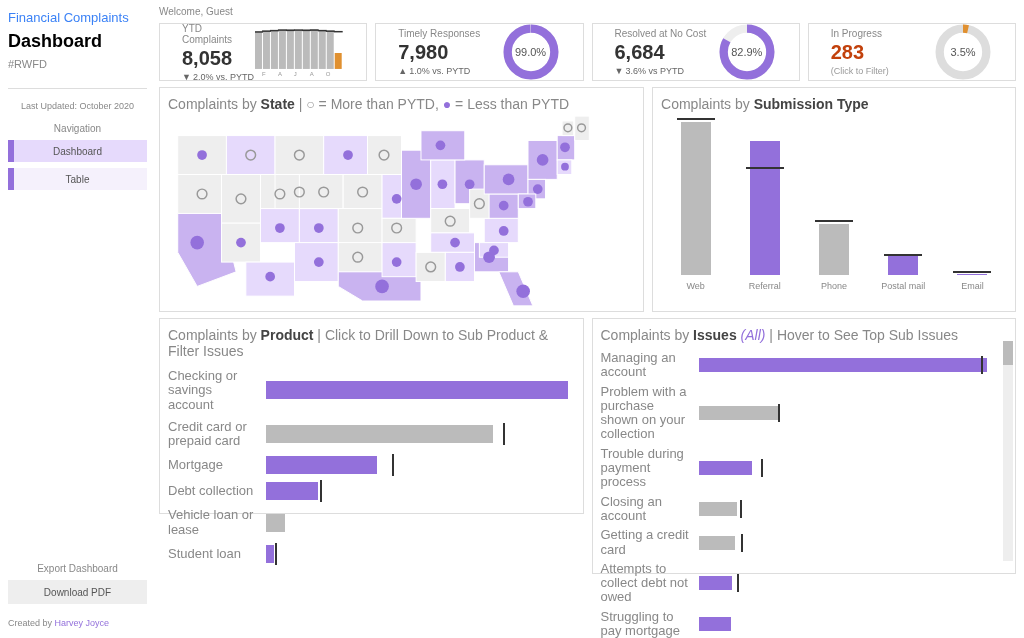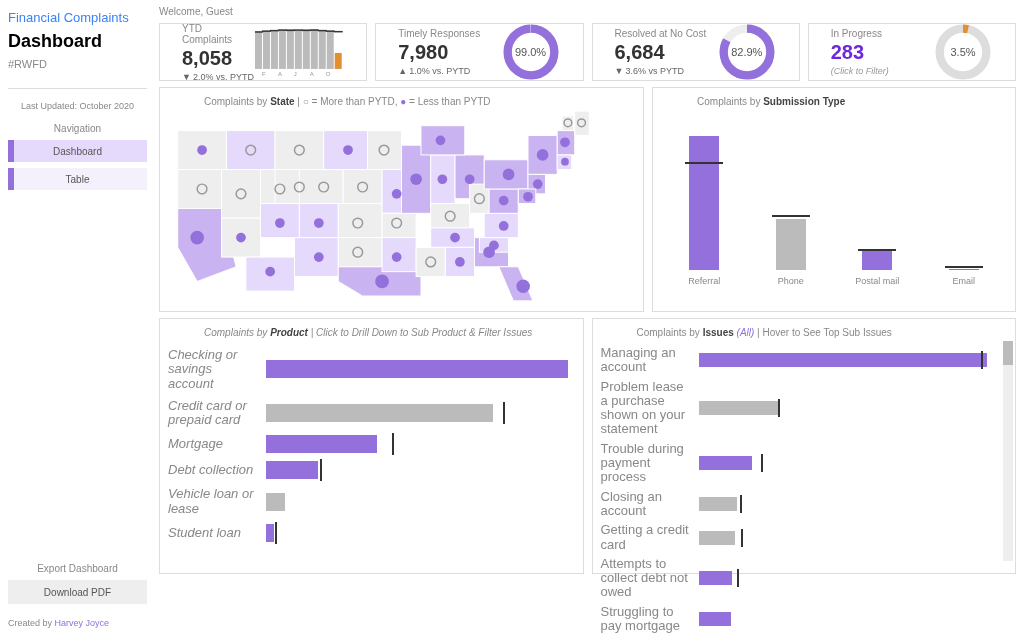--- a/index.html
+++ b/index.html
@@ -71,47 +71,47 @@
   border: 1px solid #ddd;
   padding: 8px 22px;
   height: 58px;
   display: flex;
   justify-content: space-between;
   align-items: center;
 }
 .kpi-left { display: flex; flex-direction: column; gap: 2px; }
 .kpi-label { font-size: 10px; color: #888; }
 .kpi-value { font-size: 20px; font-weight: bold; color: #333; }
-.kpi-value.orange { color: #6d28d9; }
+.kpi-value.orange { color: #c2410c; }
 .kpi-trend { font-size: 9px; color: #666; display: flex; align-items: center; gap: 2px; }
-.kpi-note { font-size: 9px; color: #999; font-style: italic; }
+.kpi-note { font-size: 9px; color: #999; }
 .donut {
   width: 60px; height: 60px; position: relative;
 }
 .donut svg { width: 60px; height: 60px; }
 .donut .pct { position: absolute; top: 50%; left: 50%; transform: translate(-50%,-50%); font-size: 11px; color: #555; }
 .sparkline { width: 90px; height: 50px; }
 .mid-row { display: flex; gap: 8px; }
 .card {
   border: 1px solid #ddd;
   padding: 8px;
   background: #fff;
 }
-.card-header { font-size: 10px; color: #888; margin-bottom: 4px; margin-left: 36px; }
+.card-header { font-size: 14px; color: #888; margin-bottom: 4px; }
 .card-header b { color: #444; }
 .card-header .purple-dot { color: #9370db; }
 .map-card { flex: 1.35; height: 225px; position: relative; }
 .submission-card { flex: 1; height: 225px; }
 .submission-chart { display: flex; align-items: flex-end; justify-content: space-around; height: 175px; padding-top: 4px; }
 .sub-col { display: flex; flex-direction: column; align-items: center; width: 48px; }
 .sub-bar { width: 30px; background: #bbb; position: relative; }
 .sub-bar.purple { background: #9370db; }
 .sub-label { font-size: 9px; color: #888; margin-top: 6px; }
 .bottom-row { display: flex; gap: 8px; }
-.product-card { flex: 1; height: 256px; font-style: italic; }
+.product-card { flex: 1; height: 196px; }
 .issues-card { flex: 1; height: 256px; position: relative; }
 .hbar-row { display: flex; align-items: center; margin-bottom: 8px; gap: 6px; }
 .hbar-label { width: 92px; font-size: 13px; color: #888; line-height: 1.1; }
 .hbar-track { flex: 1; position: relative; height: 18px; }
 .hbar { height: 100%; background: #9370db; }
 .hbar.grey { background: #bbb; }
 .hbar-mark { position: absolute; top: -2px; bottom: -2px; width: 2px; background: #333; }
 .issues-card .hbar-row { margin-bottom: 5px; }
 .issues-card .hbar-track { height: 14px; }
 .scrollbar { position: absolute; right: 2px; top: 22px; width: 10px; background: #eee; height: 220px; }
@@ -354,20 +354,27 @@
       </div>
     </div>
 
     <div class="card submission-card">
       <div class="card-header">
         <span>Complaints by </span><b>Submission Type</b>
       </div>
       <div class="submission-chart" id="subchart">
           <div class="sub-col">
             <div style="position:relative;height:155px;display:flex;align-items:flex-end">
+        <div class="sub-bar grey" style="height:152.6865671641791px"></div>
+        <div style="position:absolute;bottom:155px;left:-4px;right:-4px;height:2px;background:#333"></div>
+      </div>
+      <div class="sub-label">Web</div>
+          </div>
+          <div class="sub-col">
+            <div style="position:relative;height:155px;display:flex;align-items:flex-end">
         <div class="sub-bar purple" style="height:134.17910447761193px"></div>
         <div style="position:absolute;bottom:106.41791044776119px;left:-4px;right:-4px;height:2px;background:#333"></div>
       </div>
       <div class="sub-label">Referral</div>
           </div>
           <div class="sub-col">
             <div style="position:relative;height:155px;display:flex;align-items:flex-end">
         <div class="sub-bar grey" style="height:50.8955223880597px"></div>
         <div style="position:absolute;bottom:53.208955223880594px;left:-4px;right:-4px;height:2px;background:#333"></div>
       </div>
@@ -446,21 +453,21 @@
       </div>
       <div id="issuechart" style="padding-top:4px;padding-right:14px">
           <div class="hbar-row">
             <div class="hbar-label">Managing an account</div>
       <div class="hbar-track">
               <div class="hbar " style="width:98%"></div>
               <div class="hbar-mark" style="left:95.86956521739131%"></div>
             </div>
           </div>
           <div class="hbar-row">
-            <div class="hbar-label">Problem lease a purchase shown on your statement</div>
+            <div class="hbar-label">Problem with a purchase shown on your collection</div>
       <div class="hbar-track">
               <div class="hbar grey" style="width:27.695652173913043%"></div>
               <div class="hbar-mark" style="left:26.843478260869563%"></div>
             </div>
           </div>
           <div class="hbar-row">
             <div class="hbar-label">Trouble during payment process</div>
       <div class="hbar-track">
               <div class="hbar " style="width:18.321739130434782%"></div>
               <div class="hbar-mark" style="left:21.304347826086957%"></div>

